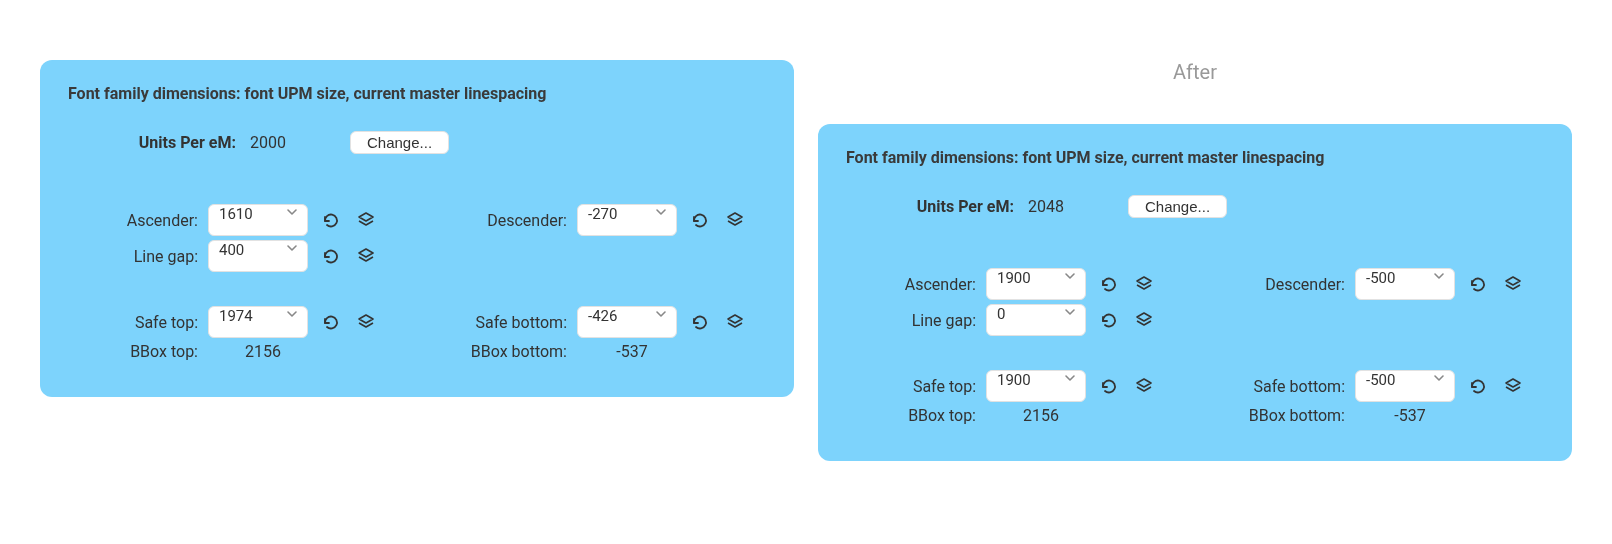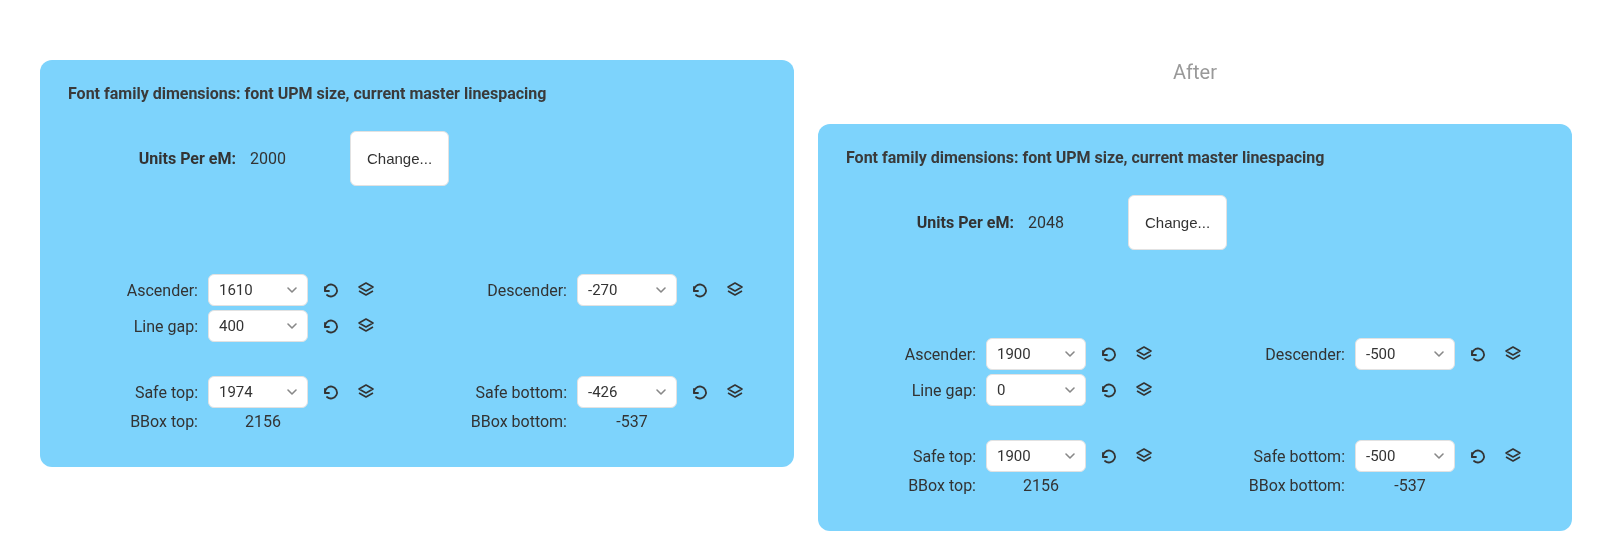--- a/index.html
+++ b/index.html
@@ -34,41 +34,41 @@
   }
   .panel-heading {
     font-size: 16px;
     font-weight: 700;
     color: #3a3a3a;
     margin-bottom: 28px;
   }
   .upm-row {
     display: flex;
     align-items: center;
-    margin-bottom: 88px;
+    margin-bottom: 50px;
     padding-left: 38px;
   }
   .upm-label {
     font-size: 16px;
     font-weight: 700;
     color: #333333;
     width: 130px;
     text-align: right;
     margin-right: 14px;
   }
   .upm-value {
     font-size: 16px;
     color: #333333;
     width: 100px;
   }
   .change-btn {
     background: #ffffff;
     border: 1px solid #e2e2e2;
     border-radius: 6px;
-    padding: 18px 16px;
+    padding: 2px 16px;
     font-size: 15px;
     color: #333333;
   }
   .metrics {
     display: flex;
     flex-direction: column;
     gap: 4px;
   }
   .metric-pair {
     display: flex;
@@ -86,21 +86,21 @@
     text-align: right;
     margin-right: 10px;
   }
   .m-input {
     background: #ffffff;
     border: 1px solid #e2e2e2;
     border-radius: 6px;
     height: 32px;
     width: 100px;
     display: flex;
-    align-items: center;
+    align-items: flex-start;
     padding: 0 8px 0 10px;
     font-size: 15px;
     color: #333333;
     justify-content: space-between;
   }
   .m-static {
     width: 100px;
     padding-left: 10px;
     font-size: 16px;
     color: #333333;

